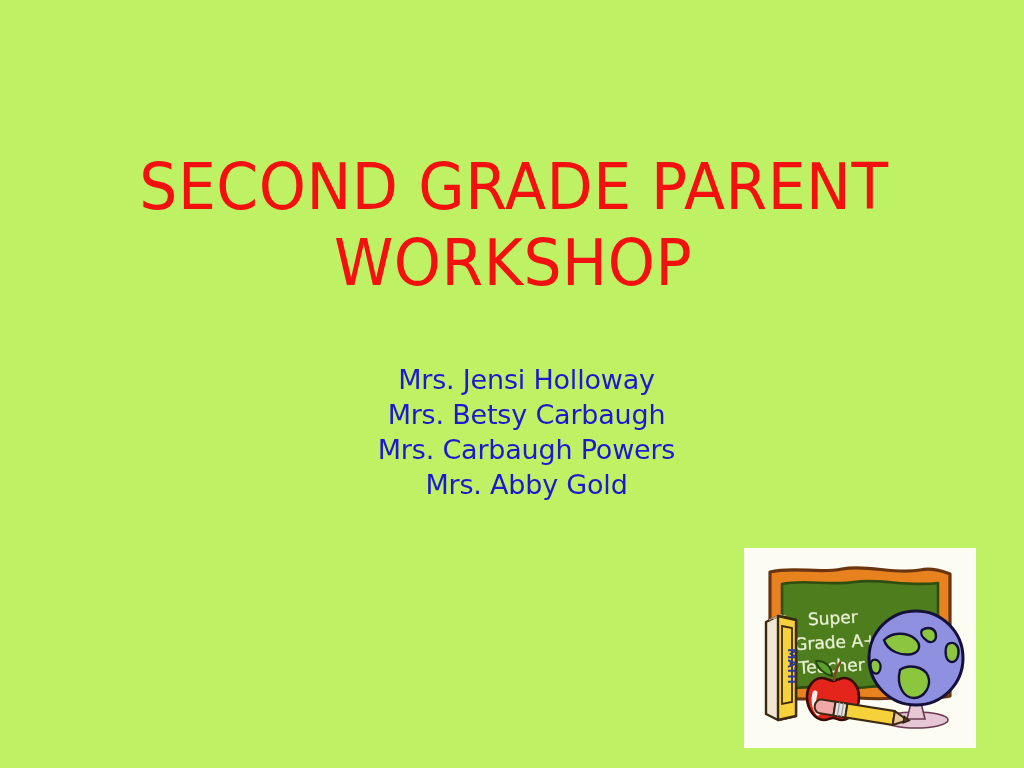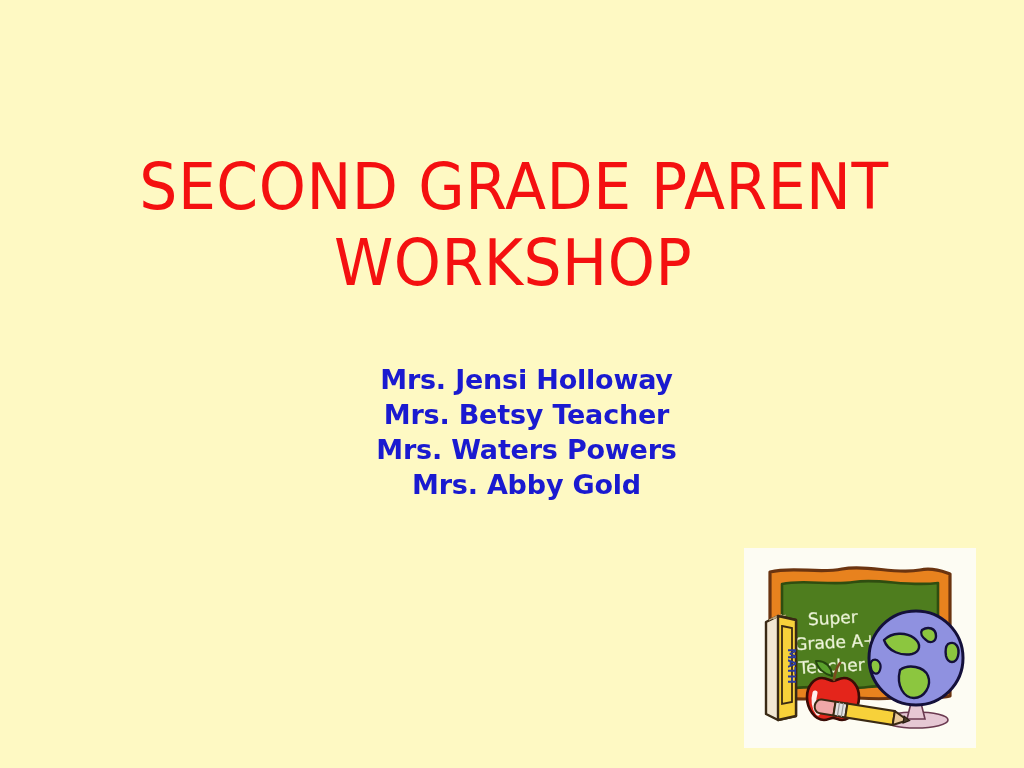--- a/index.html
+++ b/index.html
@@ -45,21 +45,21 @@
   
   #names-block {
     position: absolute;
     left: 0;
     top: 362px;
     width: 1024px;
     text-align: center;
   }
   .name-line {
     font-family: "DejaVu Sans", sans-serif;
-    font-weight: bold;
+    font-weight: normal;
     font-size: 27px;
     line-height: 35px;
     color: #1a1ad0;
     white-space: pre;
     letter-spacing: -0.2px;
     margin-left: 29px;
   }
 
   
   #clipart {
@@ -68,31 +68,31 @@
     top: 548px;
     width: 232px;
     height: 200px;
     background: #fdfcf3;
   }
   #clipart svg { display: block; }
 </style>
 </head>
 <body style="background: rgb(255, 255, 255);">
 
-<div id="slide" style="background: #fef9c3;">
+<div id="slide" style="background: #bef264;">
 
   <div id="title-block">
     <div class="title-line" id="title-line-1" style="color: rgb(244, 16, 16);">SECOND GRADE PARENT</div>
     <div class="title-line" id="title-line-2" style="color: rgb(244, 16, 16);">WORKSHOP</div>
   </div>
 
   <div id="names-block">
     <div class="name-line" style="color: rgb(26, 26, 208);">Mrs. Jensi Holloway</div>
-    <div class="name-line" style="color: rgb(26, 26, 208);">Mrs. Betsy Teacher</div>
-    <div class="name-line" style="color: rgb(26, 26, 208);">Mrs. Waters Powers</div>
+    <div class="name-line" style="color: rgb(26, 26, 208);">Mrs. Betsy Carbaugh</div>
+    <div class="name-line" style="color: rgb(26, 26, 208);">Mrs. Carbaugh Powers</div>
     <div class="name-line" style="color: rgb(26, 26, 208);">Mrs. Abby Gold</div>
   </div>
 
   <div id="clipart" style="background: rgb(253, 252, 243);">
     <svg width="232" height="200" viewBox="0 0 232 200" xmlns="http://www.w3.org/2000/svg">
 
       <rect x="0" y="0" width="232" height="200" fill="#fdfcf3"></rect>
 
       <g>
 

